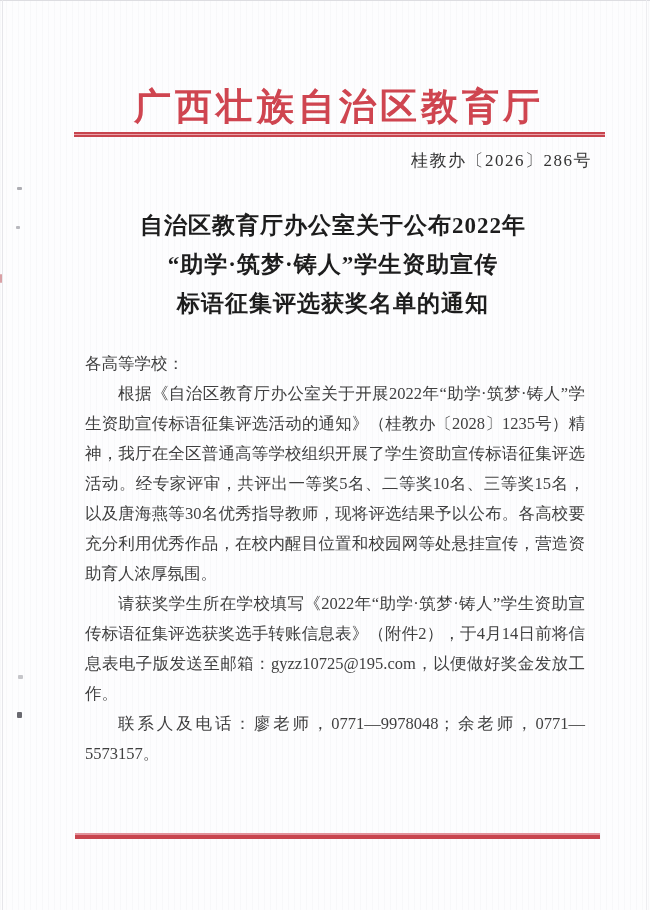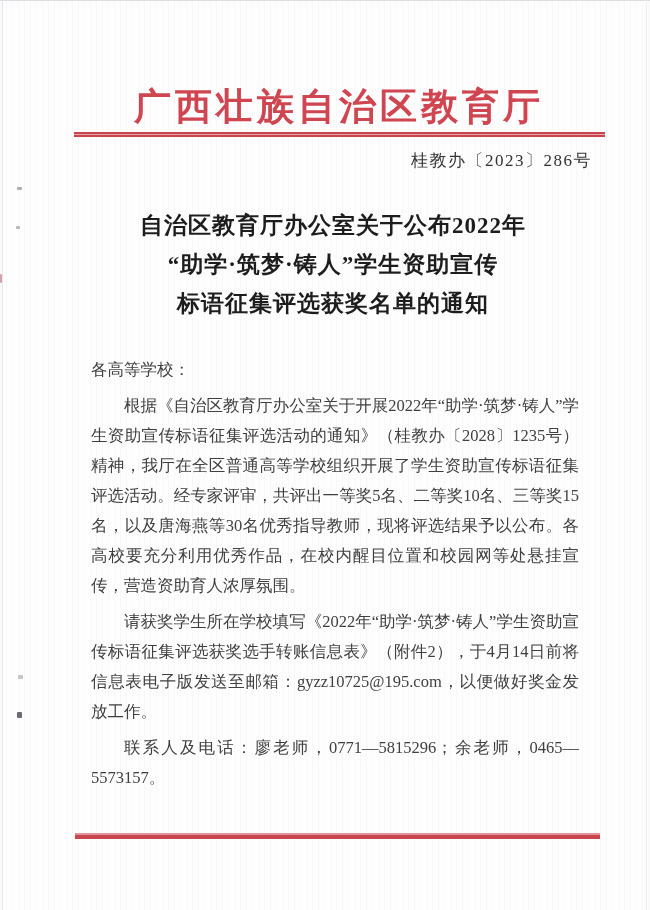--- a/index.html
+++ b/index.html
@@ -51,21 +51,21 @@
     font-size:23px;font-weight:bold;
     line-height:39px;letter-spacing:1px;
     color:var(--title-text,#1d1d1d);
   }
   .doc-body{
     position:absolute;top:349px;left:85px;width:500px;
     font-size:16.5px;line-height:30px;
     color:var(--body-text,#3f3f3f);
     text-align:justify;
   }
-  .doc-body p{margin:6px;}
+  .doc-body p{margin:0;}
   .doc-body p.indent{text-indent:2em;}
   .rule-bottom{
     position:absolute;top:833px;left:75px;width:525px;height:6px;
     background:linear-gradient(to bottom,
       #e2929a 0 2px,
       var(--rule-red,#c8454e) 2px 6px);
   }
   .speck{position:absolute;border-radius:1px;}
   .speck-1{left:17px;top:187px;width:5px;height:3px;background:#9a9aa0;opacity:.8;}
   .speck-2{left:16px;top:226px;width:4px;height:3px;background:#a8a8ae;opacity:.8;}
@@ -77,33 +77,33 @@
 <body>
 
 <div class="edge-top"></div>
 <div class="edge-left"></div>
 <div class="edge-right"></div>
 
 <div class="agency-name">广西壮族自治区教育厅</div>
 
 <div class="rule-top"></div>
 
-<div class="doc-number">桂教办〔2023〕286号</div>
+<div class="doc-number">桂教办〔2026〕286号</div>
 
 <div class="notice-title">
   <div>自治区教育厅办公室关于公布2022年</div>
   <div>“助学·筑梦·铸人”学生资助宣传</div>
   <div>标语征集评选获奖名单的通知</div>
 </div>
 
 <div class="doc-body">
   <p>各高等学校：</p>
   <p class="indent">根据《自治区教育厅办公室关于开展2022年“助学·筑梦·铸人”学生资助宣传标语征集评选活动的通知》（桂教办〔2028〕1235号）精神，我厅在全区普通高等学校组织开展了学生资助宣传标语征集评选活动。经专家评审，共评出一等奖5名、二等奖10名、三等奖15名，以及唐海燕等30名优秀指导教师，现将评选结果予以公布。各高校要充分利用优秀作品，在校内醒目位置和校园网等处悬挂宣传，营造资助育人浓厚氛围。</p>
   <p class="indent">请获奖学生所在学校填写《2022年“助学·筑梦·铸人”学生资助宣传标语征集评选获奖选手转账信息表》（附件2），于4月14日前将信息表电子版发送至邮箱：gyzz10725@195.com，以便做好奖金发放工作。</p>
-  <p class="indent">联系人及电话：廖老师，0771—5815296；余老师，0465—5573157。</p>
+  <p class="indent">联系人及电话：廖老师，0771—9978048；余老师，0771—5573157。</p>
 </div>
 
 <div class="rule-bottom"></div>
 
 <div class="speck speck-1"></div>
 <div class="speck speck-2"></div>
 <div class="speck speck-3"></div>
 <div class="speck speck-4"></div>
 <div class="speck speck-5"></div>
 

